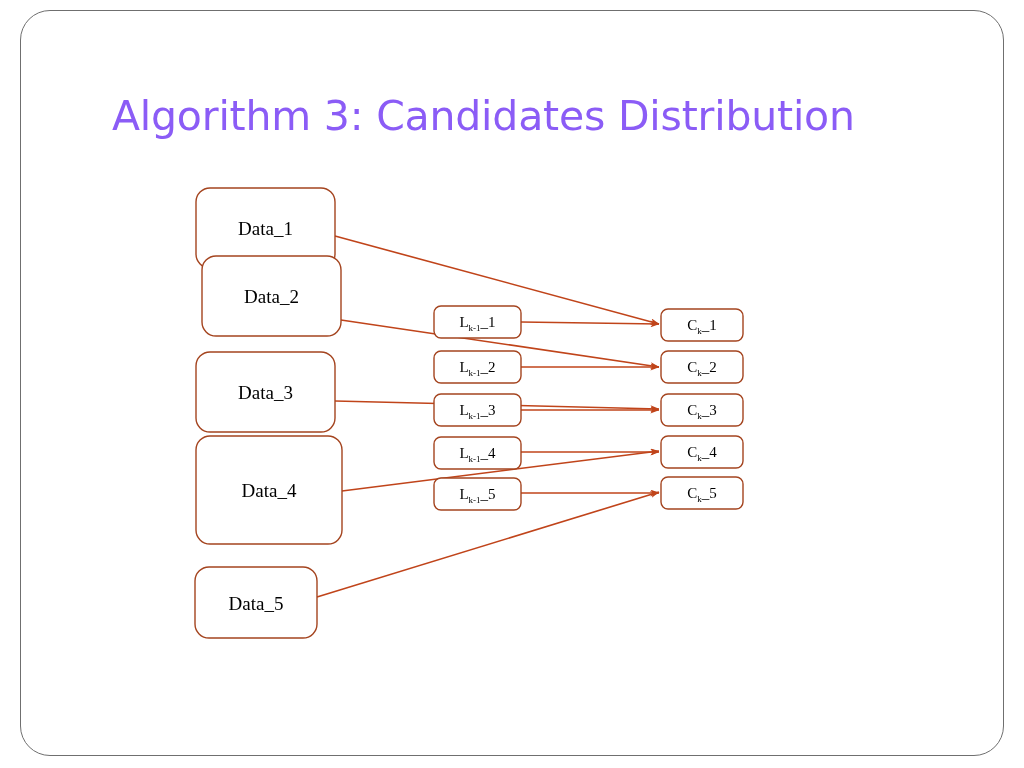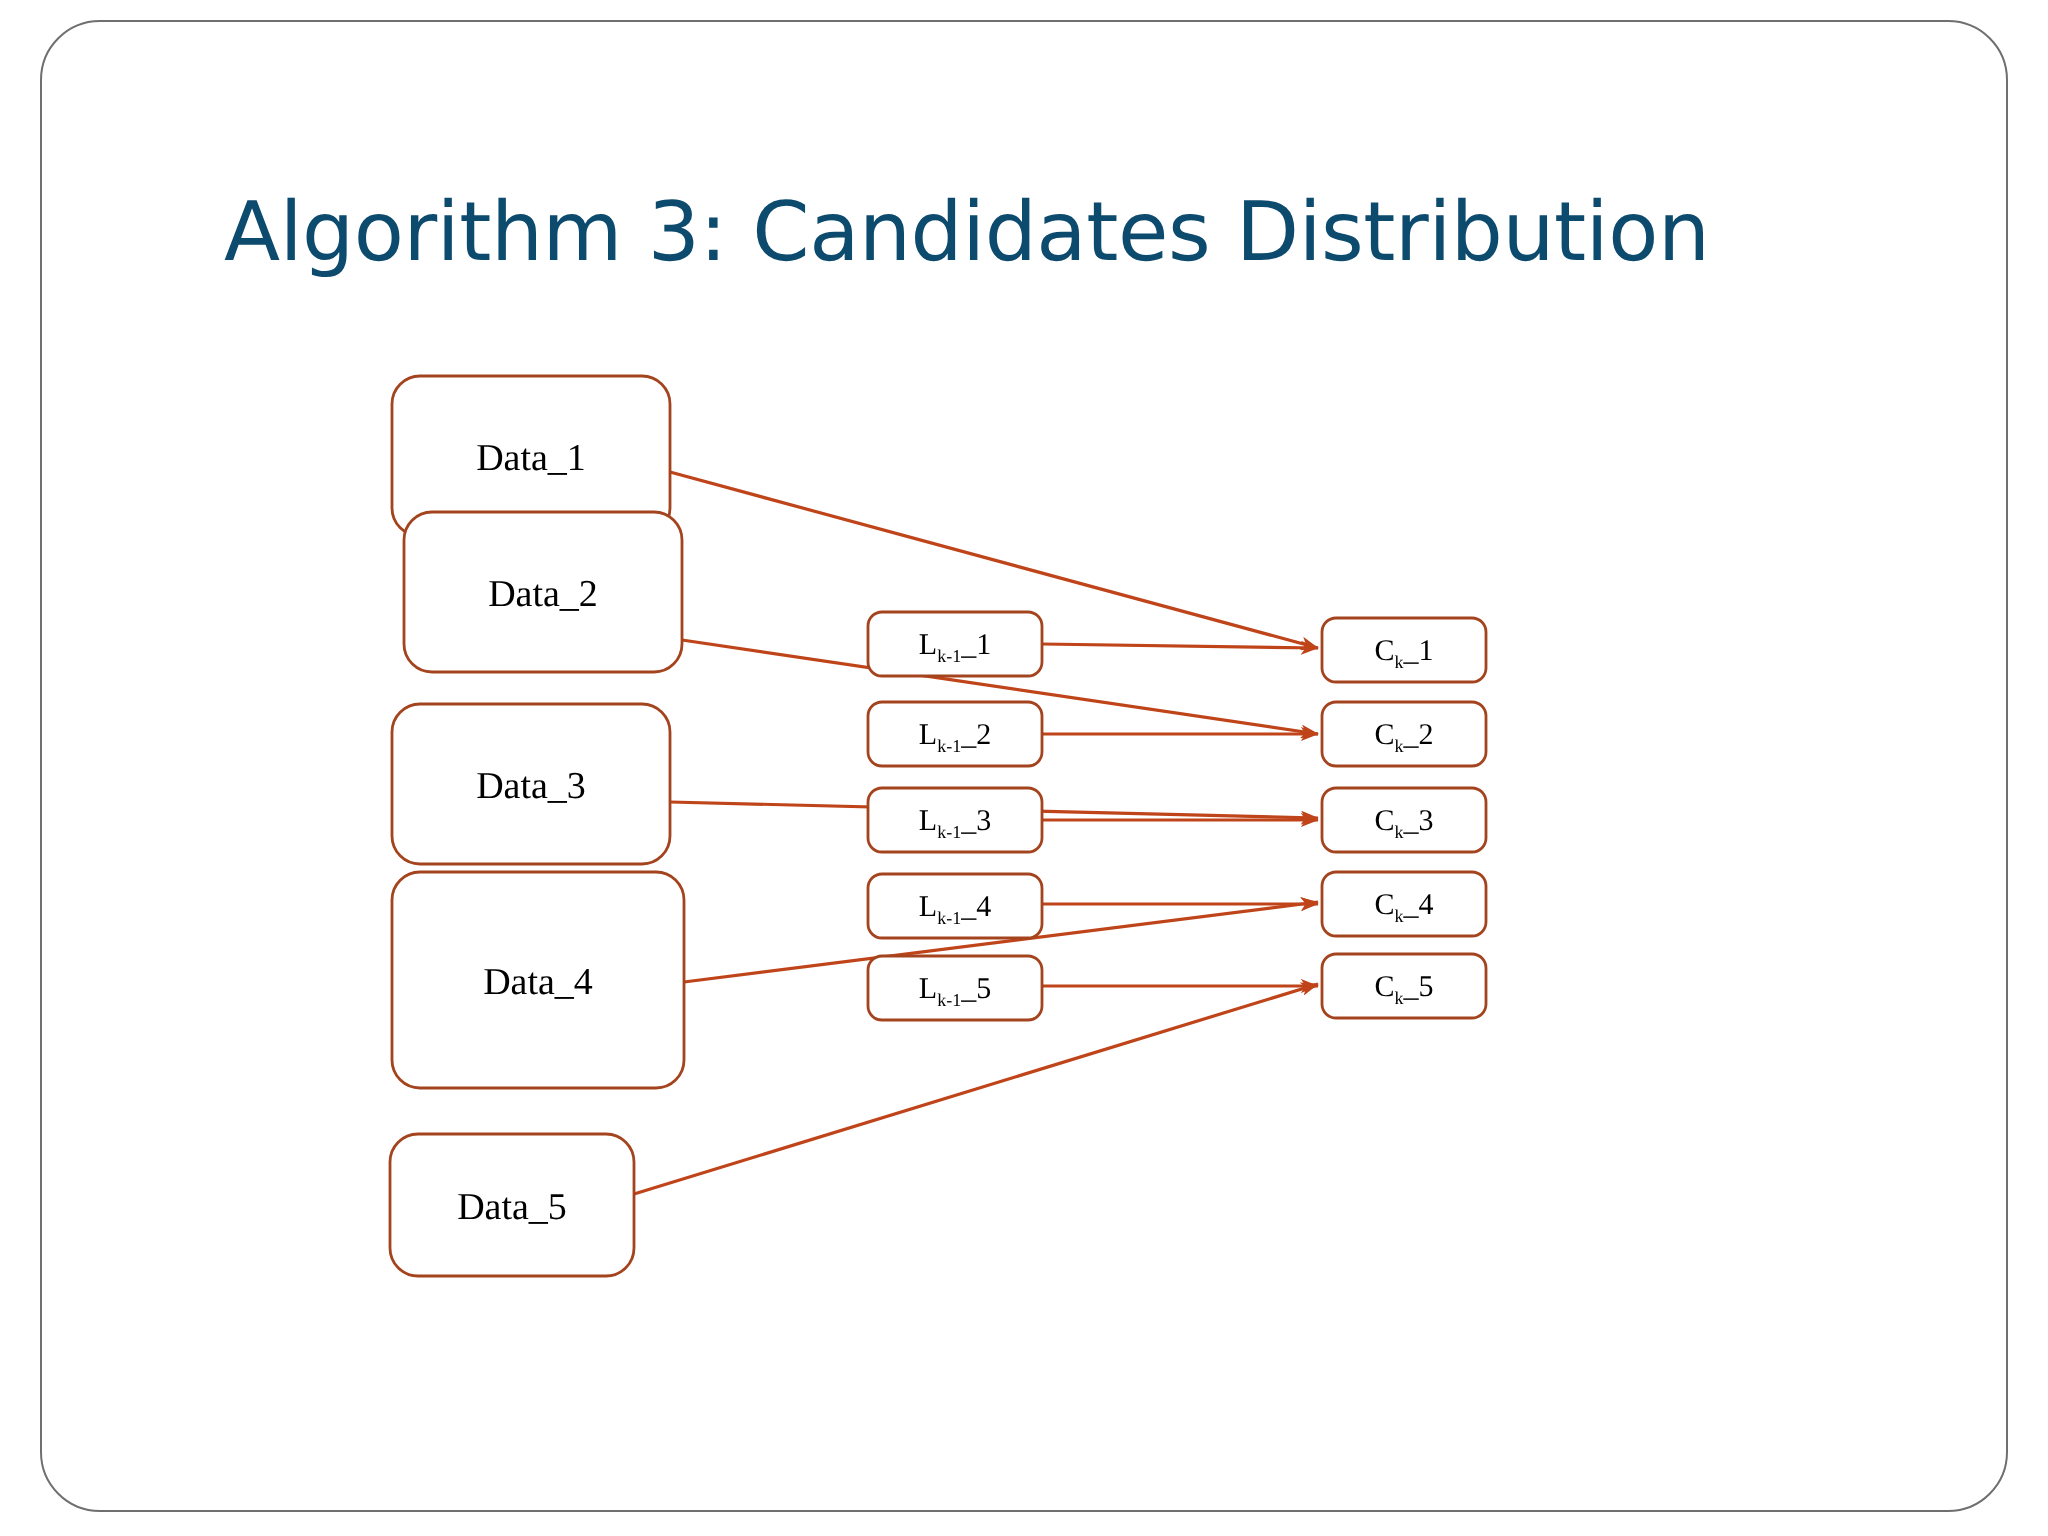--- a/index.html
+++ b/index.html
@@ -32,21 +32,21 @@
     background: #ffffff;
   }
   .slide-title {
     position: absolute;
     left: 112px;
     top: 92px;
     width: 820px;
     font-family: "DejaVu Sans", sans-serif;
     font-size: 41px;
     font-weight: 400;
-    color: #0c4a6e;
+    color: #8b5cf6;
     letter-spacing: -0.2px;
     white-space: nowrap;
   }
   #diagram {
     position: absolute;
     left: 0;
     top: 0;
   }
   .box-label {
     font-family: "Liberation Serif", serif;

